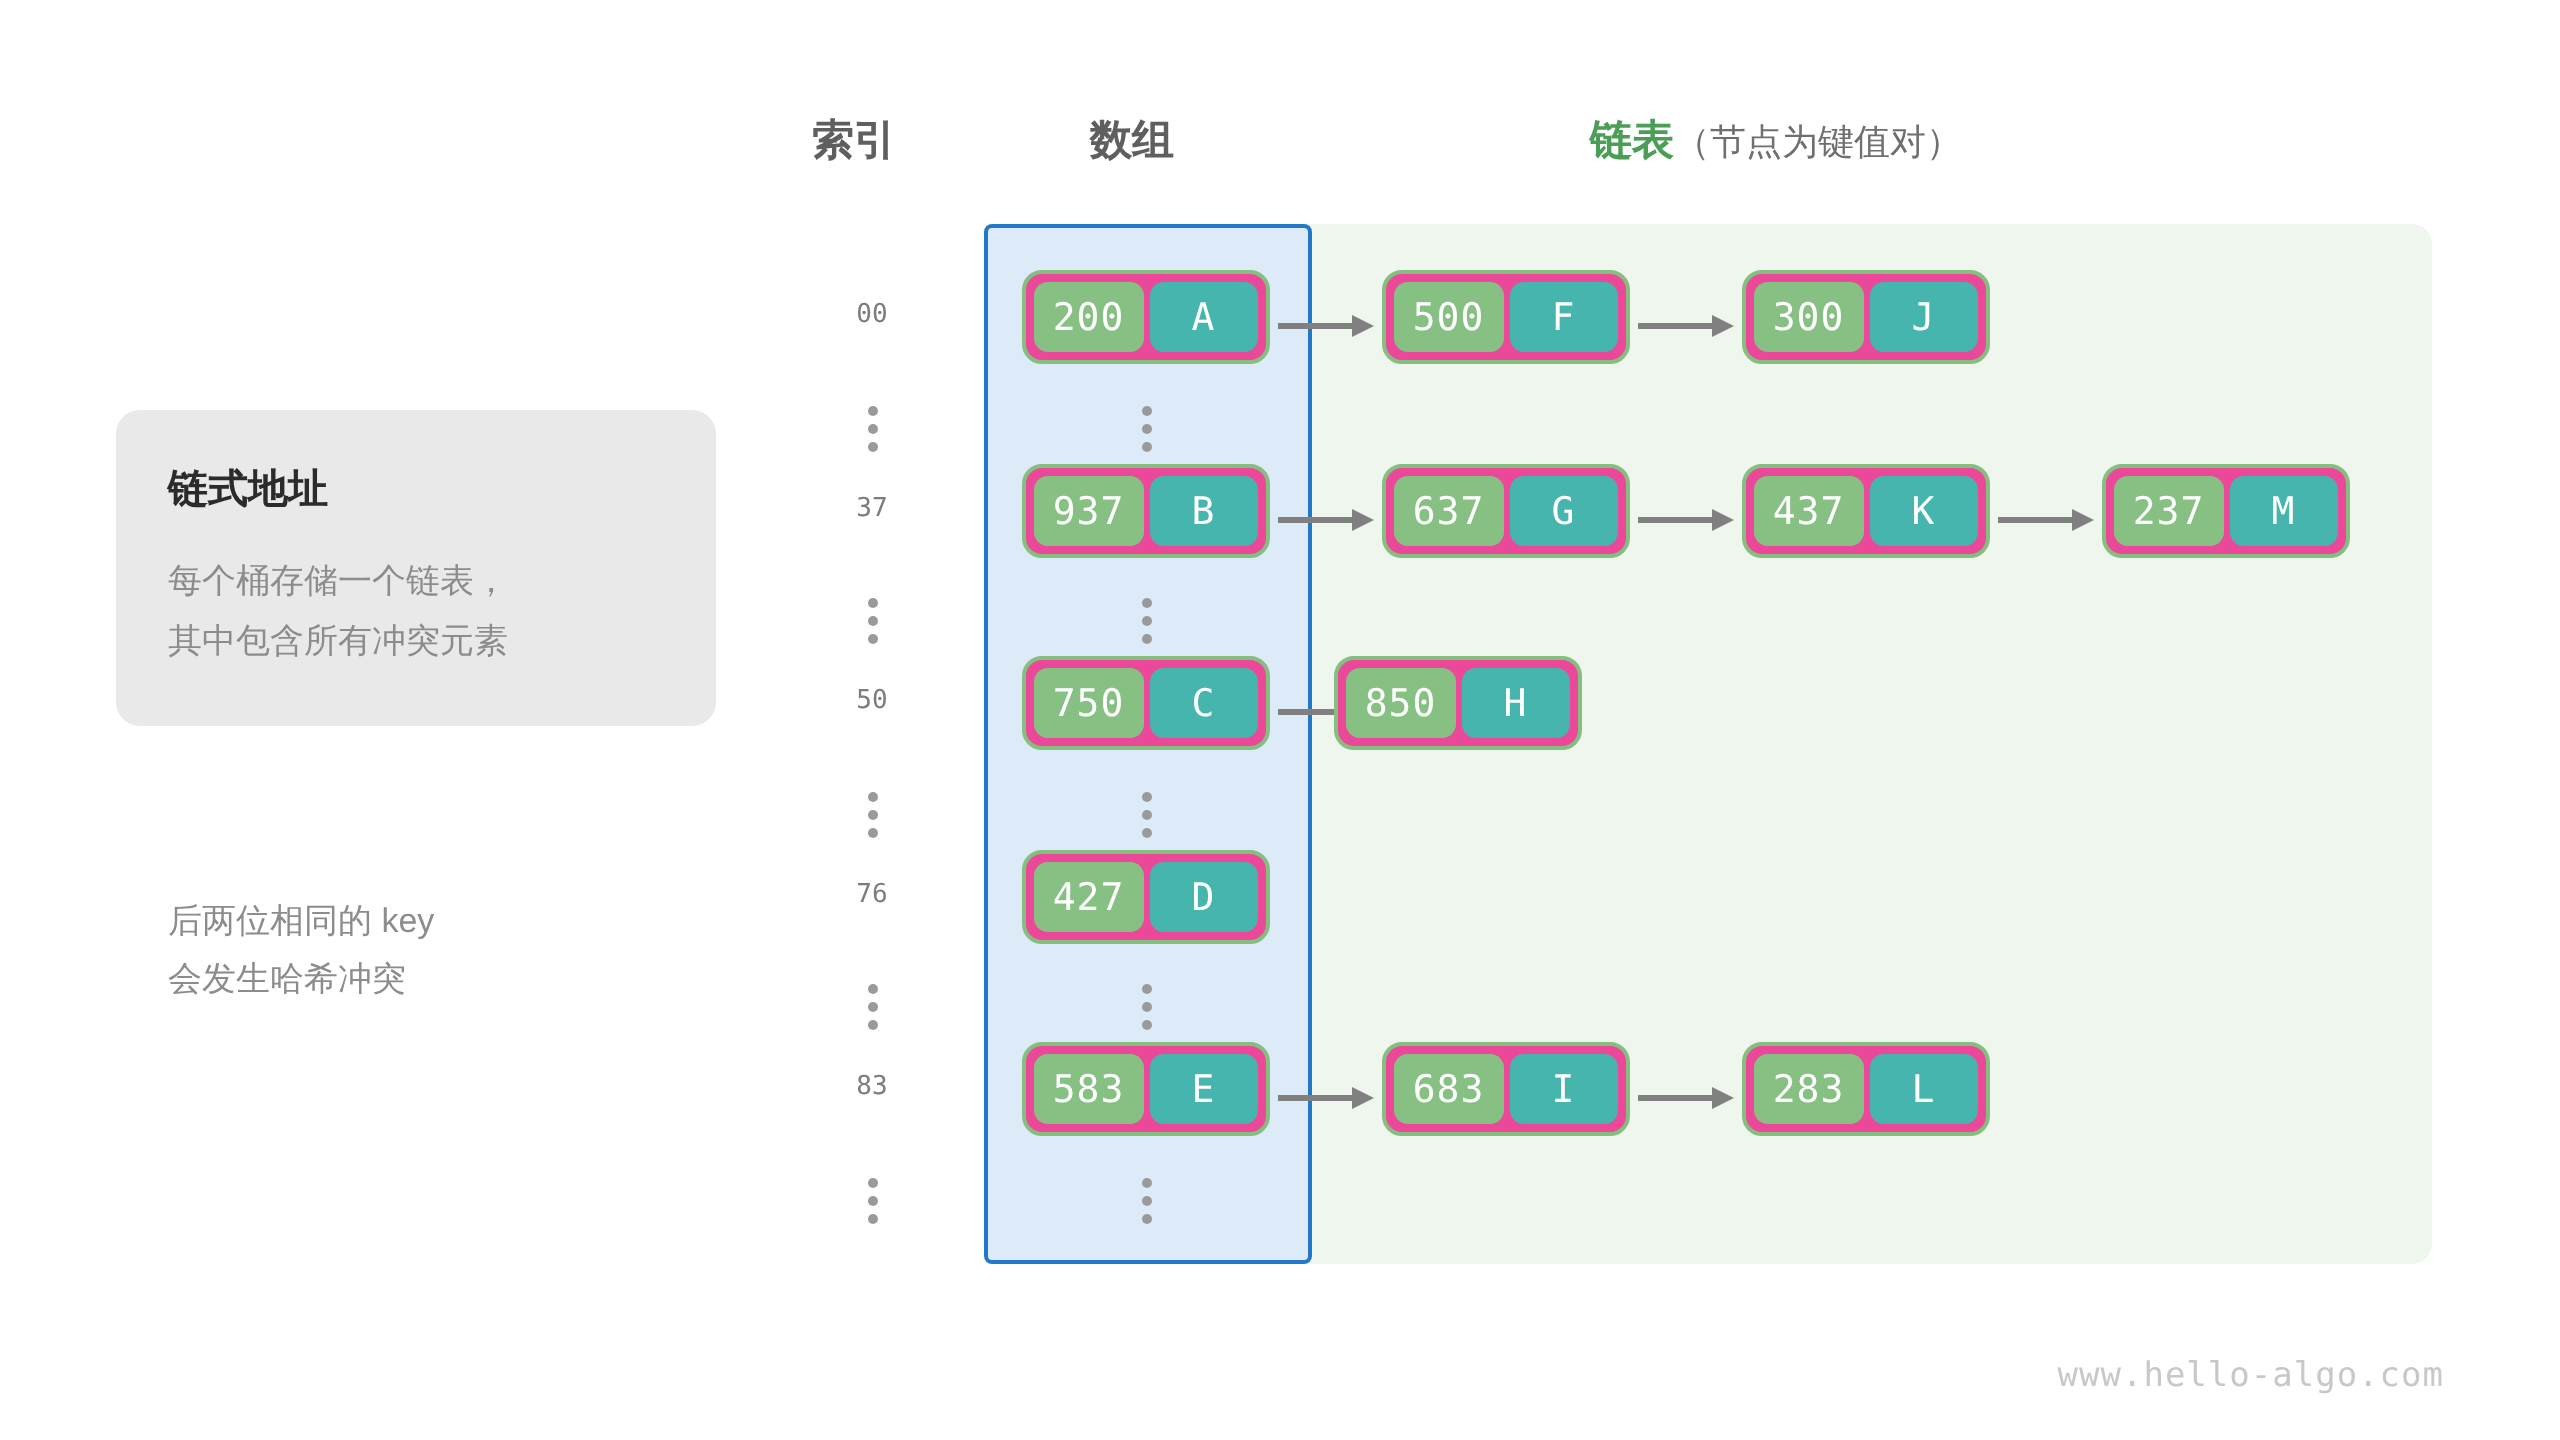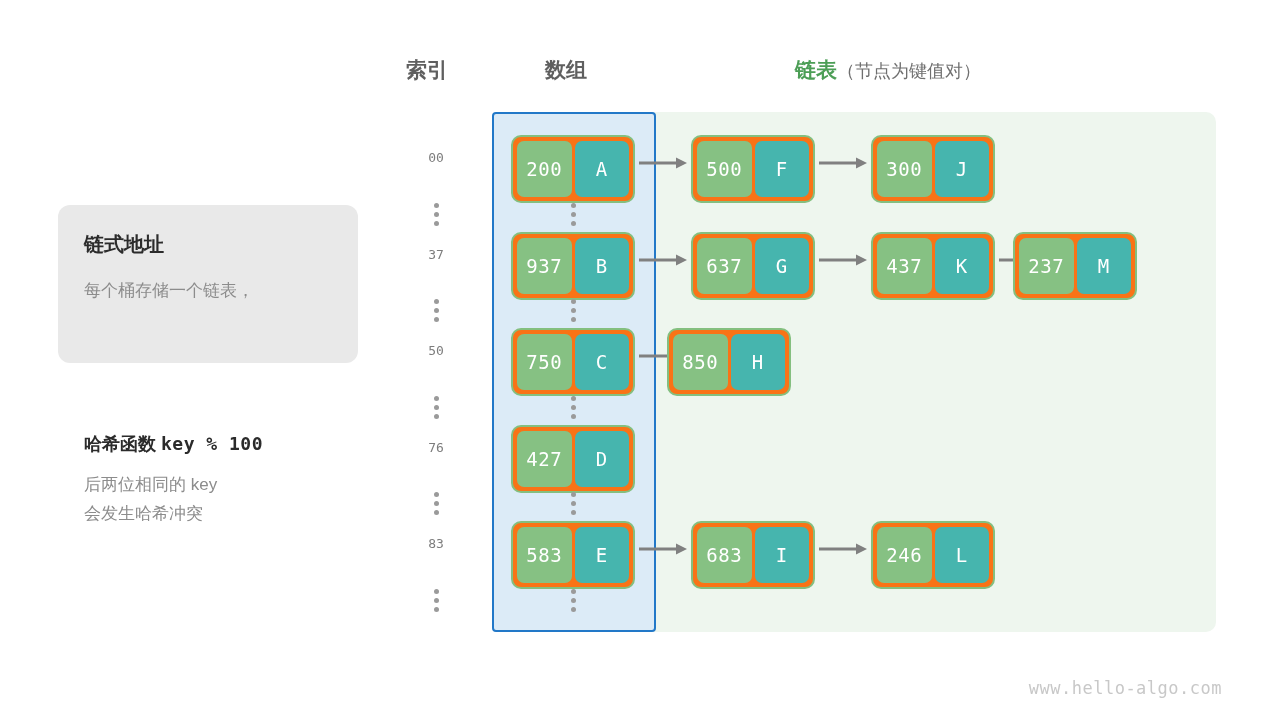--- a/index.html
+++ b/index.html
@@ -133,25 +133,25 @@
     width: 5px;
     height: 5px;
     border-radius: 50%;
     background: #9a9a9a;
   }
 
   
   .node {
     position: absolute;
     width: 124px;
-    height: 68px;
+    height: 47px;
     box-sizing: border-box;
     border: 2px solid #84bf7f;
     border-radius: 10px;
-    background: #f97316;
+    background: #ec4899;
     padding: 4px;
     display: flex;
     gap: 3px;
   }
   .node .cell {
     flex: 1;
     display: flex;
     align-items: center;
     justify-content: center;
     border-radius: 7px;
@@ -193,28 +193,25 @@
   <div class="col-header" id="hdr-index">索引</div>
   <div class="col-header" id="hdr-array">数组</div>
   <div class="col-header" id="hdr-list">
     <span class="accent">链表</span><span class="sub">（节点为键值对）</span>
   </div>
 
   <div class="info-card">
     <div class="title">链式地址</div>
     <div class="body">
       <div>每个桶存储一个链表，</div>
+      <div>其中包含所有冲突元素</div>
     </div>
   </div>
 
   <div class="formula-block">
-    <div class="formula-title">
-      <span>哈希函数</span>
-      <span class="mono">key % 100</span>
-    </div>
     <div class="formula-note">
       <div>后两位相同的 key</div>
       <div>会发生哈希冲突</div>
     </div>
   </div>
 
   <div id="rows">
       <div class="index-label" style="top: 150px;">00</div>
       <div class="node" style="left: 511px; top: 135px;">
         <div class="cell key">200</div>
@@ -274,21 +271,21 @@
       <div class="node" style="left: 871px; top: 232px;">
         <div class="cell key">437</div>
         <div class="cell val">K</div>
       </div>
       <div class="arrow" style="left: 999px; top: 253px; width: 48px;">
         <svg width="48" height="14" viewBox="0 0 48 14">
           <line x1="0" y1="7" x2="38" y2="7" stroke="#808080" stroke-width="3"></line>
           <polygon points="37,1.5 48,7 37,12.5" fill="#808080"></polygon>
         </svg>
       </div>
-      <div class="node" style="left: 1013px; top: 232px;">
+      <div class="node" style="left: 1051px; top: 232px;">
         <div class="cell key">237</div>
         <div class="cell val">M</div>
       </div>
       <div class="ellipsis" style="left: 429px; top: 299px;">
         <i></i>
         <i></i>
         <i></i>
       </div>
       <div class="ellipsis" style="left: 566px; top: 299px;">
         <i></i>
@@ -350,21 +347,21 @@
         <div class="cell key">683</div>
         <div class="cell val">I</div>
       </div>
       <div class="arrow" style="left: 819px; top: 542px; width: 48px;">
         <svg width="48" height="14" viewBox="0 0 48 14">
           <line x1="0" y1="7" x2="38" y2="7" stroke="#808080" stroke-width="3"></line>
           <polygon points="37,1.5 48,7 37,12.5" fill="#808080"></polygon>
         </svg>
       </div>
       <div class="node" style="left: 871px; top: 521px;">
-        <div class="cell key">246</div>
+        <div class="cell key">283</div>
         <div class="cell val">L</div>
       </div>
       <div class="ellipsis" style="left: 429px; top: 589px;">
         <i></i>
         <i></i>
         <i></i>
       </div>
       <div class="ellipsis" style="left: 566px; top: 589px;">
         <i></i>
         <i></i>

